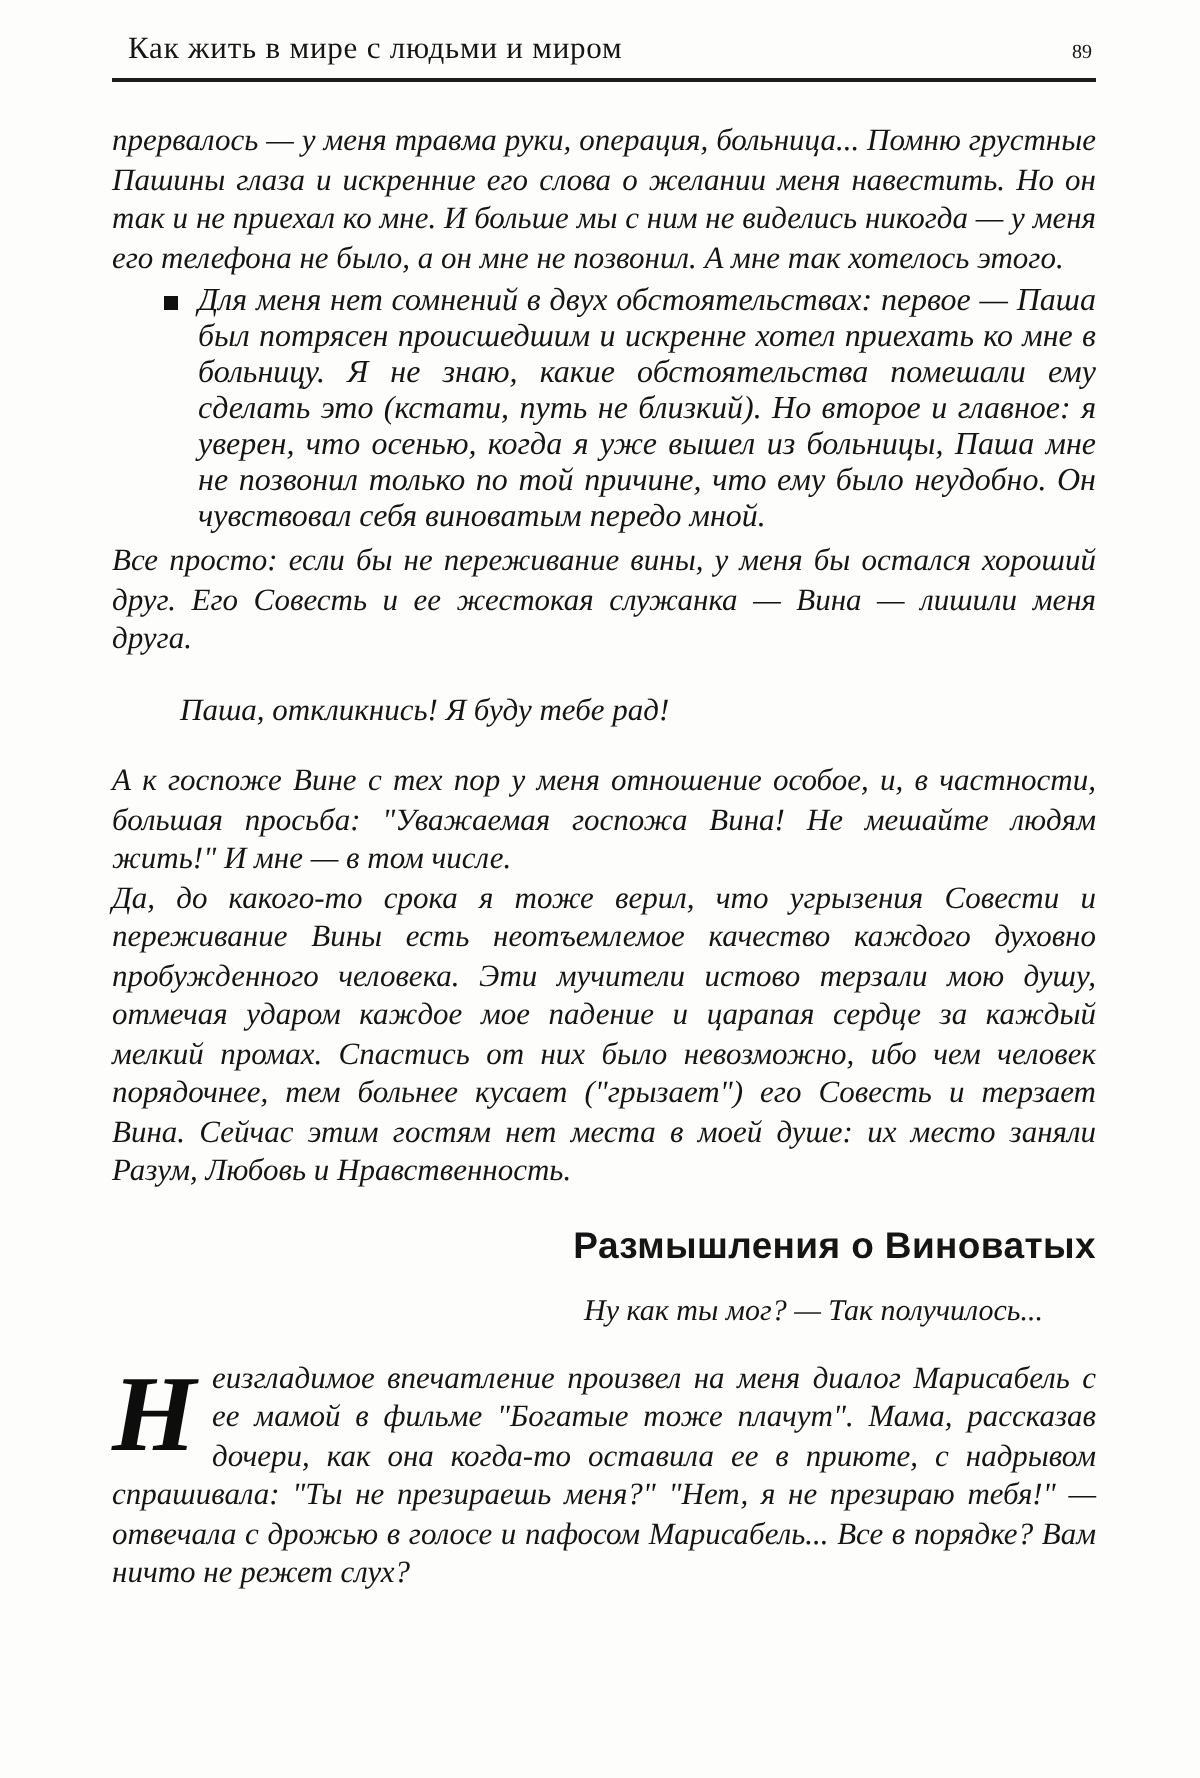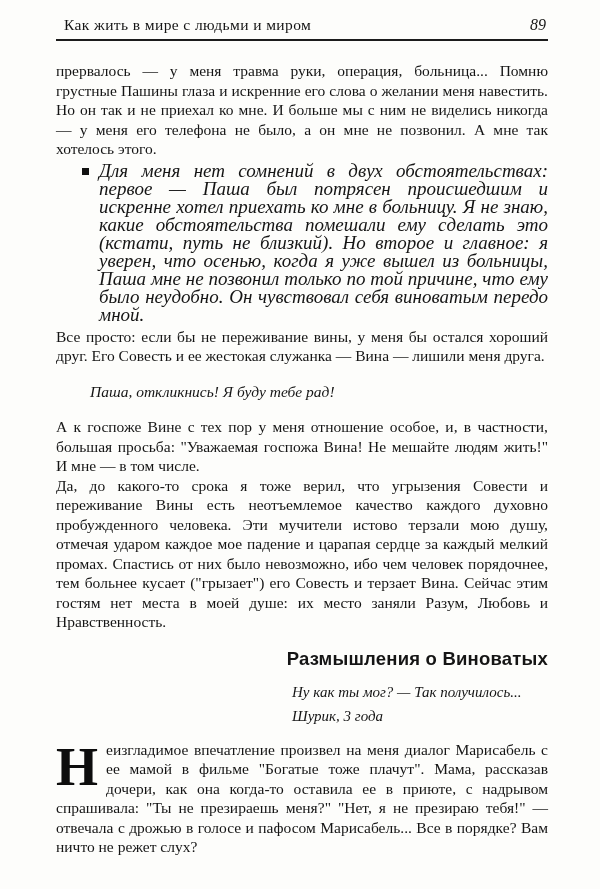--- a/index.html
+++ b/index.html
@@ -14,38 +14,38 @@
     width: 600px; height: 889px;
     padding: 16px 52px 8px 56px;
     box-sizing: border-box;
     overflow: hidden;
   }
   .page-header {
     display: flex; justify-content: space-between; align-items: baseline;
     padding: 0 2px 0 8px;
   }
   .running-title { font-size: 15.5px; letter-spacing: 0.4px; }
-  .page-number { font-size: 16px; font-style: italic; }
+  .page-number { font-size: 10px; }
   .header-rule {
     border: none; border-top: 2px solid #1c1c1c;
     margin: 5px 0 20px 0;
   }
   p.body {
     font-size: 15.5px; line-height: 19.5px;
-    text-align: justify; margin: 0;
+    text-align: justify; margin: 0; font-style: italic;
   }
   .quote-row {
     display: flex; margin: 3px 0 3px 26px;
   }
   .quote-bullet {
     flex: 0 0 auto; width: 7px; height: 7px;
     background: #111; margin: 6px 10px 0 0;
   }
   .quote-text {
-    font-size: 19px; line-height: 18px;
+    font-size: 16px; line-height: 18px;
     font-style: italic; text-align: justify; margin: 0;
   }
   .appeal {
     font-style: italic; text-indent: 18px;
     font-size: 15.5px; line-height: 19.5px; margin: 16px;
   }
   .section-heading {
     font-family: "Liberation Sans", sans-serif;
     font-weight: bold; font-size: 18.5px;
     text-align: right; margin: 16px 0 12px 0;
@@ -87,20 +87,19 @@
     <p class="appeal">Паша, откликнись! Я буду тебе рад!</p>
 
     <p class="body">А к госпоже Вине с тех пор у меня отношение особое, и, в частности, большая просьба: "Уважаемая госпожа Вина! Не мешайте людям жить!" И мне — в том числе.</p>
 
     <p class="body">Да, до какого-то срока я тоже верил, что угрызения Совести и переживание Вины есть неотъемлемое качество каждого духовно пробужденного человека. Эти мучители истово терзали мою душу, отмечая ударом каждое мое падение и царапая сердце за каждый мелкий промах. Спастись от них было невозможно, ибо чем человек порядочнее, тем больнее кусает ("грызает") его Совесть и терзает Вина. Сейчас этим гостям нет места в моей душе: их место заняли Разум, Любовь и Нравственность.</p>
 
     <h2 class="section-heading">Размышления о Виноватых</h2>
 
     <div class="epigraph">
       <div>Ну как ты мог? — Так получилось...</div>
-      <div>Шурик, 3 года</div>
     </div>
 
     <p class="body"><span class="drop-cap">Н</span><span>еизгладимое впечатление произвел на меня диалог Марисабель с ее мамой в фильме "Богатые тоже плачут". Мама, рассказав дочери, как она когда-то оставила ее в приюте, с надрывом спрашивала: "Ты не презираешь меня?" "Нет, я не презираю тебя!" — отвечала с дрожью в голосе и пафосом Марисабель... Все в порядке? Вам ничто не режет слух?</span></p>
 
 
   </main>
 </div>
 
 </body></html>

